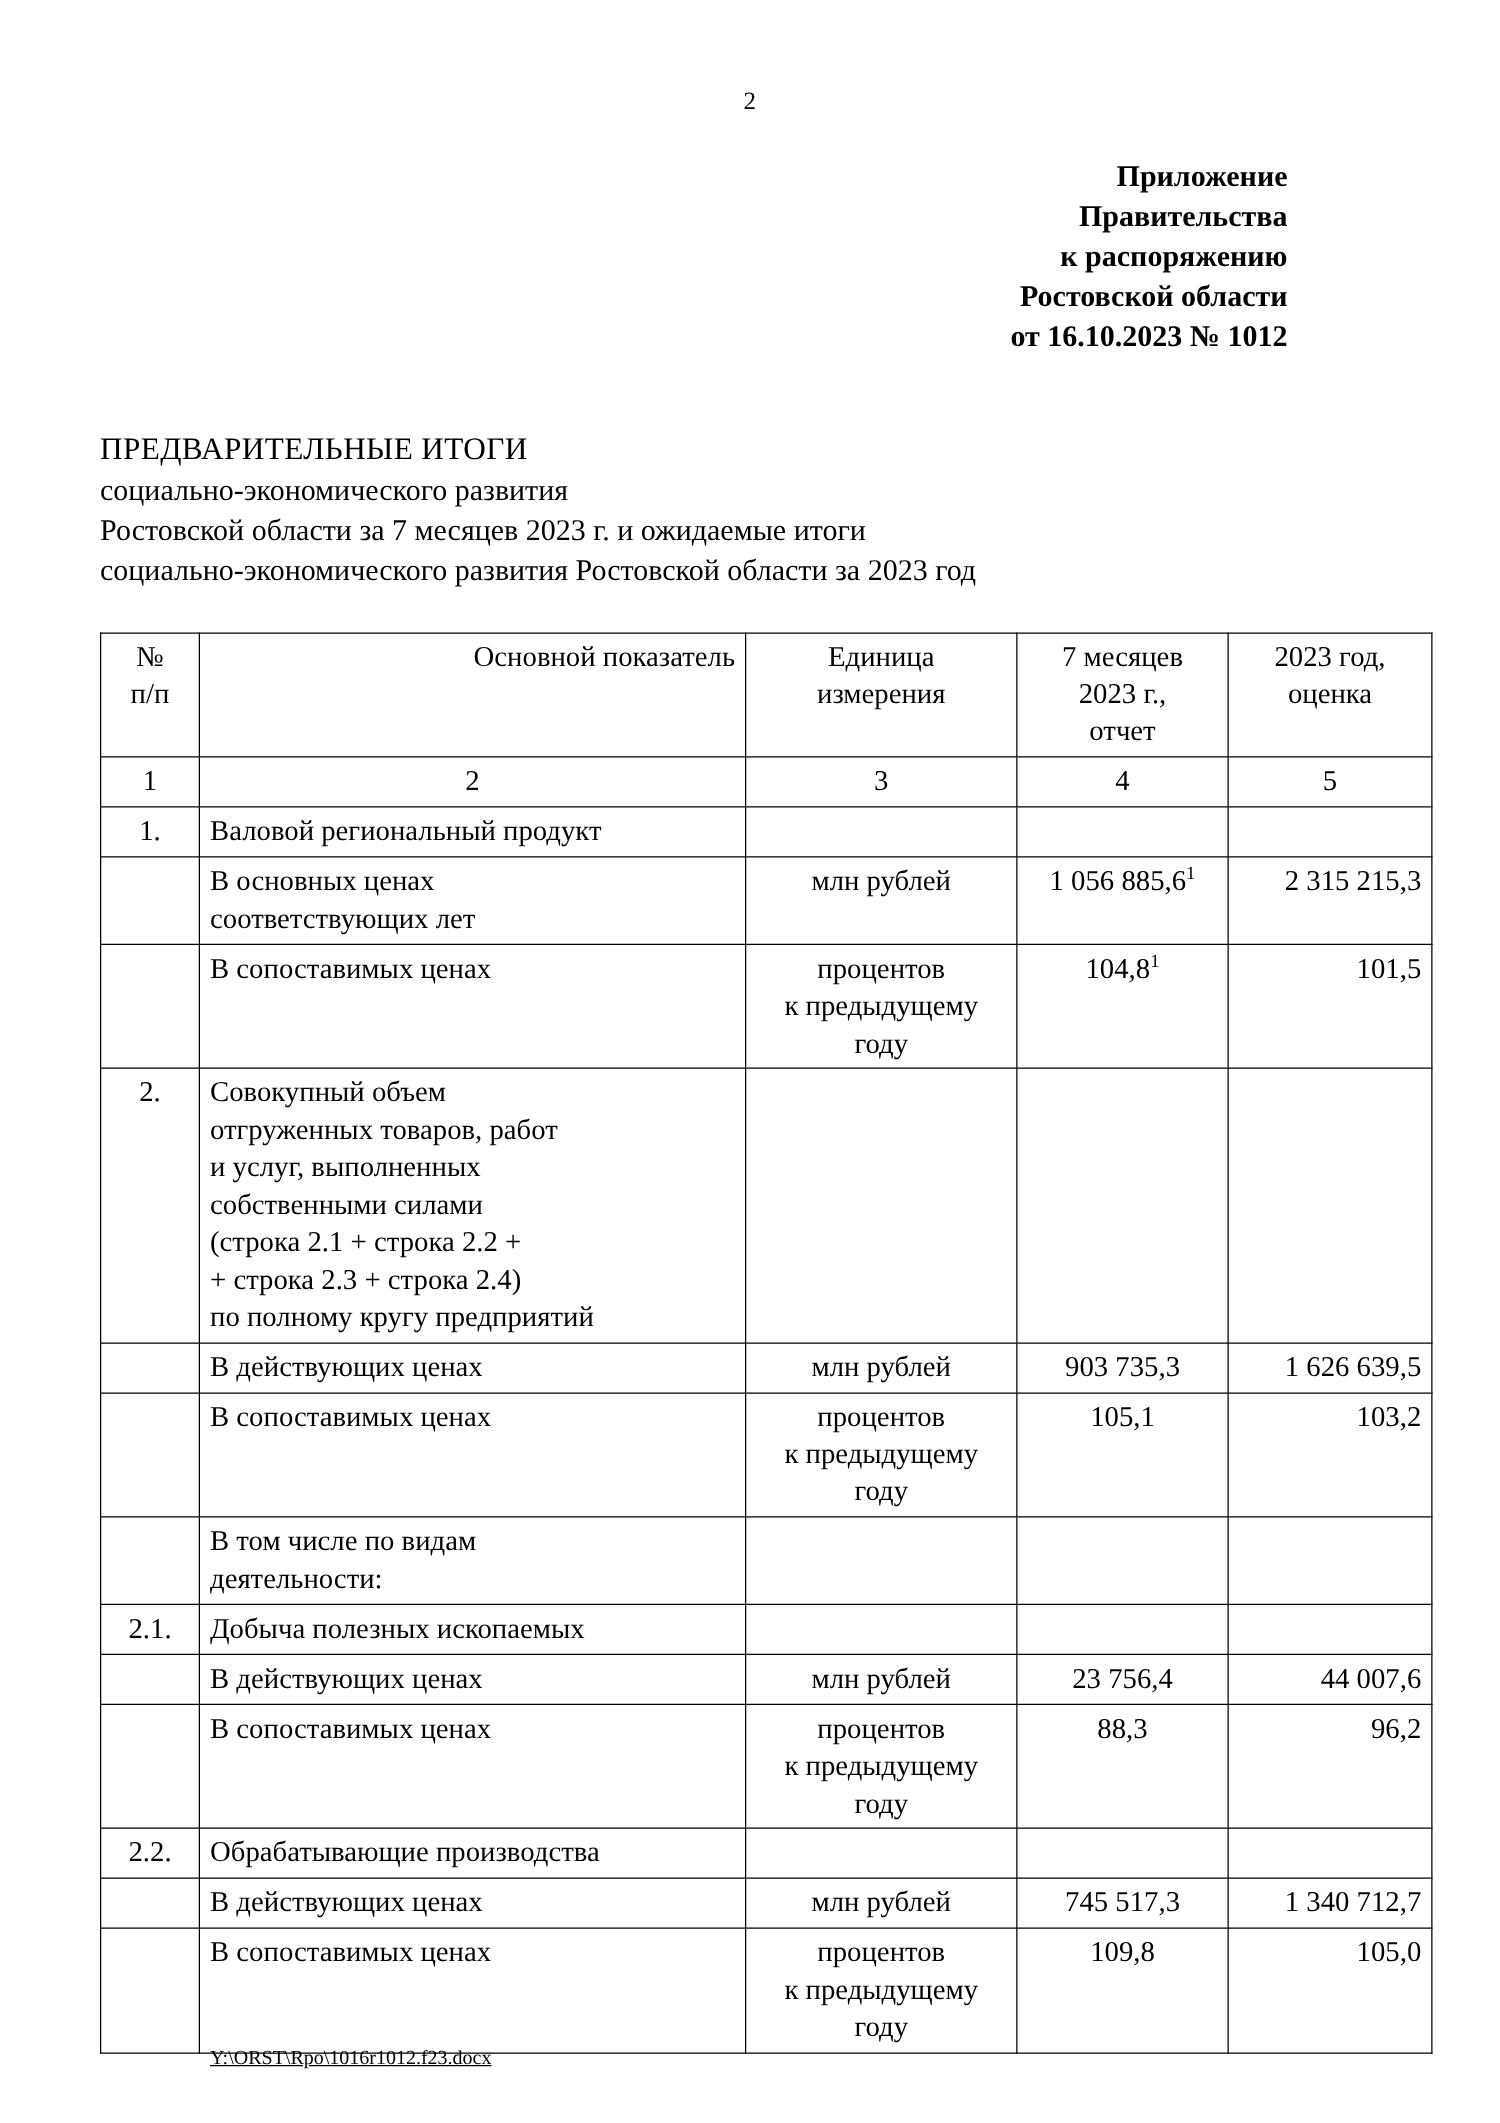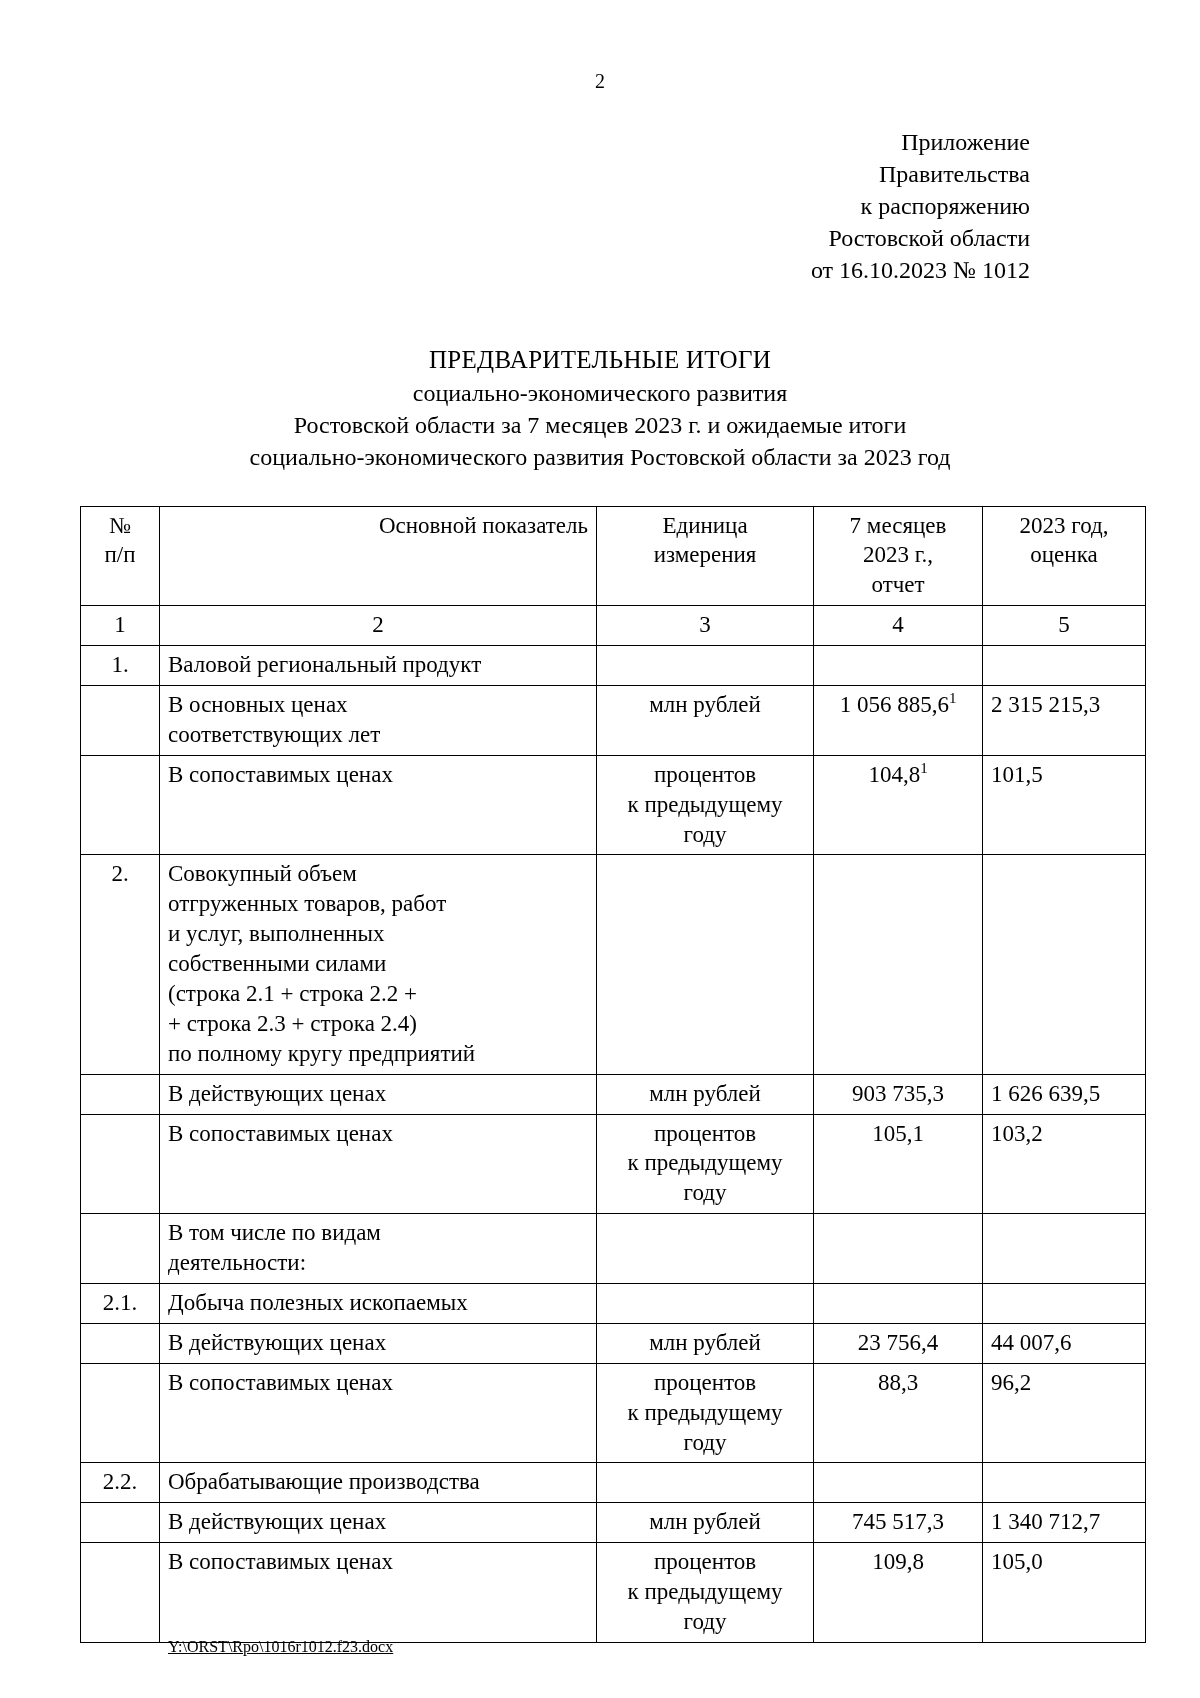--- a/index.html
+++ b/index.html
@@ -26,27 +26,27 @@
     font-size: 20px;
     margin: 10px 0 0 0;
     letter-spacing: 0.2px;
   }
   .appendix-block {
     margin-top: 34px;
     text-align: right;
     font-size: 24px;
     line-height: 1.33;
     padding-right: 90px;
+    font-weight: bold;
   }
   .appendix-block div {
     white-space: nowrap;
   }
   .title-block {
     margin-top: 56px;
-    text-align: center;
     font-size: 24px;
     line-height: 1.33;
   }
   .title-main {
     font-size: 25px;
     letter-spacing: 0.3px;
     margin-bottom: 2px;
   }
   .title-sub {
     font-size: 24px;
@@ -61,21 +61,21 @@
   table.main-table td {
     border: 1.5px solid #000;
     padding: 4px 8px 5px 8px;
     vertical-align: top;
     line-height: 1.3;
   }
   .c-num { width: 62px; text-align: center; }
   .c-ind { width: 420px; text-align: left; }
   .c-unit { width: 200px; text-align: center; }
   .c-v1 { width: 152px; text-align: center; }
-  .c-v2 { width: 146px; text-align: left; }
+  .c-v2 { width: 146px; text-align: right; }
 
   thead td, .head-row td {
     text-align: center;
     vertical-align: top;
   }
   .colnum-row td {
     text-align: center;
     padding-top: 2px;
     padding-bottom: 3px;
   }

